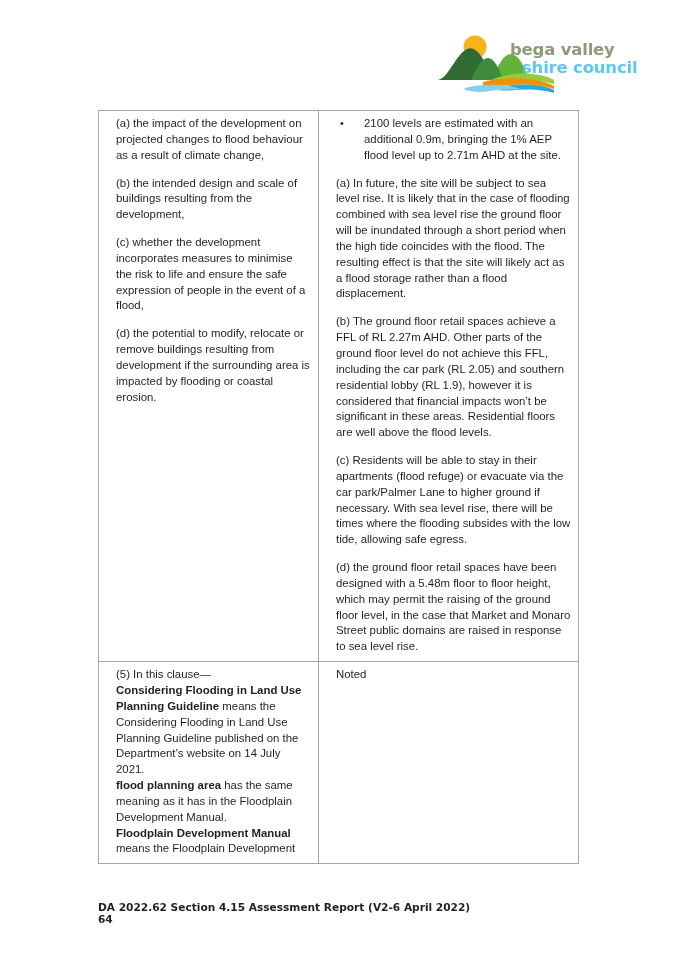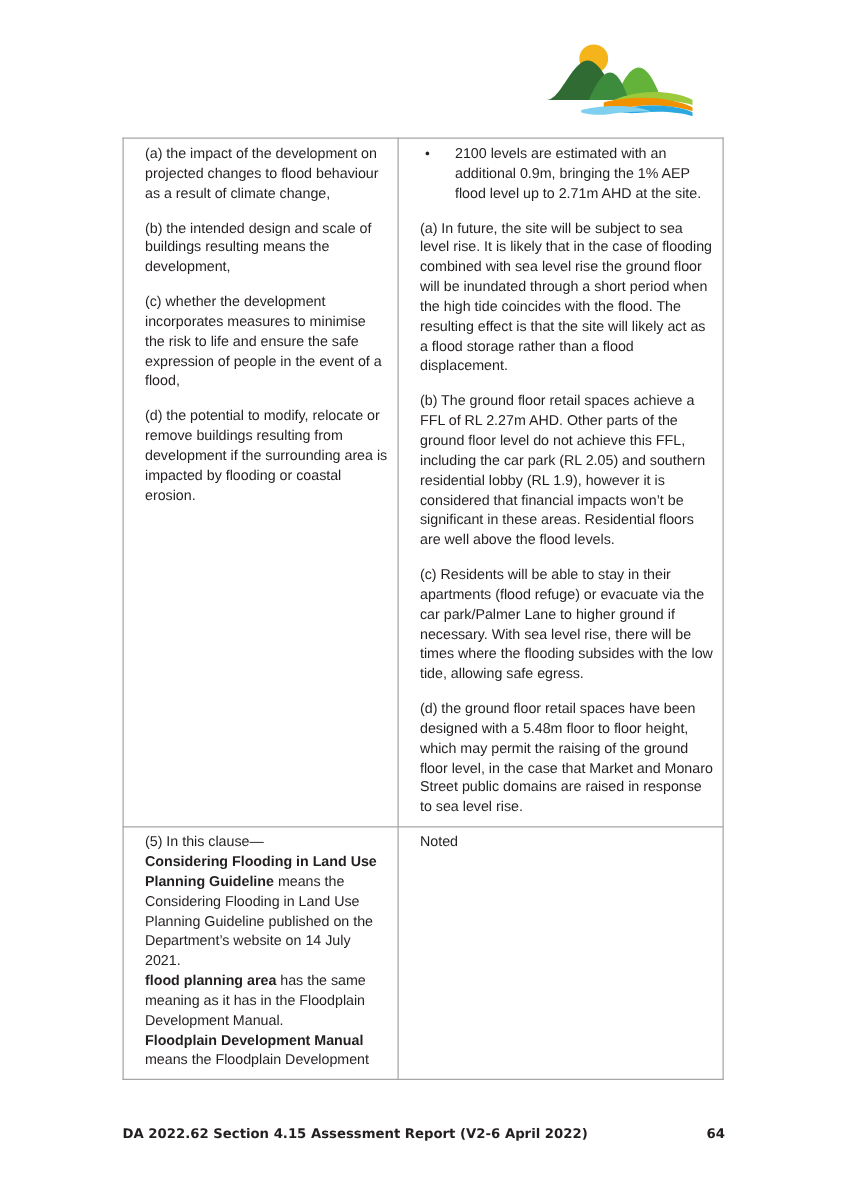--- a/index.html
+++ b/index.html
@@ -124,20 +124,21 @@
     left: 98px;
     top: 901px;
     width: 482px;
     display: flex;
     justify-content: space-between;
     align-items: baseline;
     font-size: 10.6px;
     font-weight: bold;
     color: #231f20;
     font-family: "DejaVu Sans", sans-serif;
+    flex-direction: column;
   }
   .footer-page {
     font-weight: bold;
     text-align: right;
   }
 </style>
 </head>
 <body>
 
 <div class="page">
@@ -157,34 +158,38 @@
 
         <path d="M56 50 C70 44 88 42 104 45 C112 46.5 117 48.5 119 50 L119 54 C106 50 84 49 68 52 C62 53 58 53.5 56 53.5 Z" fill="#9bcb3c"></path>
 
         <path d="M48 52 C62 48 84 47 100 50 C110 52 116 54 119 56 L119 59 C108 55 88 53 70 55.5 C60 57 52 57 48 56 Z" fill="#f29100"></path>
 
         <path d="M62 58 C74 54 92 53.5 106 56 C113 57.3 117 58.6 119 60 L119 63 C110 60 94 58.6 80 60 C72 60.8 66 60.6 62 59.8 Z" fill="#2ba8e0"></path>
 
         <path d="M30 58 C44 54.5 60 54 74 56 C80 57 84 58.2 86 59.5 C76 58.8 64 59.6 52 61.4 C44 62.5 36 61.6 30 60 Z" fill="#7fd0f0"></path>
       </svg>
 
+      <div class="logo-text">
+        <div class="logo-line1">bega valley</div>
+        <div class="logo-line2">shire council</div>
+      </div>
     </div>
   </div>
 
   <table class="doc-table">
     <colgroup>
       <col class="col-left">
       <col class="col-right">
     </colgroup>
     <tbody>
 
       <tr>
         <td class="col-left">
           <p class="para">(a)  the impact of the development on projected changes to flood behaviour as a result of climate change,</p>
-          <p class="para">(b)  the intended design and scale of buildings resulting means the development,</p>
+          <p class="para">(b)  the intended design and scale of buildings resulting from the development,</p>
           <p class="para">(c)  whether the development incorporates measures to minimise the risk to life and ensure the safe expression of people in the event of a flood,</p>
           <p class="para">(d)  the potential to modify, relocate or remove buildings resulting from development if the surrounding area is impacted by flooding or coastal erosion.</p>
         </td>
         <td class="col-right">
           <div class="bullet-row">
             <span class="dot">•</span>
             <span>2100 levels are estimated with an additional 0.9m, bringing the 1% AEP flood level up to 2.71m AHD at the site.</span>
           </div>
           <p class="para">(a) In future, the site will be subject to sea level rise.  It is likely that in the case of flooding combined with sea level rise the ground floor will be inundated through a short period when the high tide coincides with the flood.  The resulting effect is that the site will likely act as a flood storage rather than a flood displacement.</p>
           <p class="para">(b) The ground floor retail spaces achieve a FFL of RL 2.27m AHD.  Other parts of the ground floor level do not achieve this FFL, including the car park (RL 2.05) and southern residential lobby (RL 1.9), however it is considered that financial impacts won’t be significant in these areas. Residential floors are well above the flood levels.</p>

